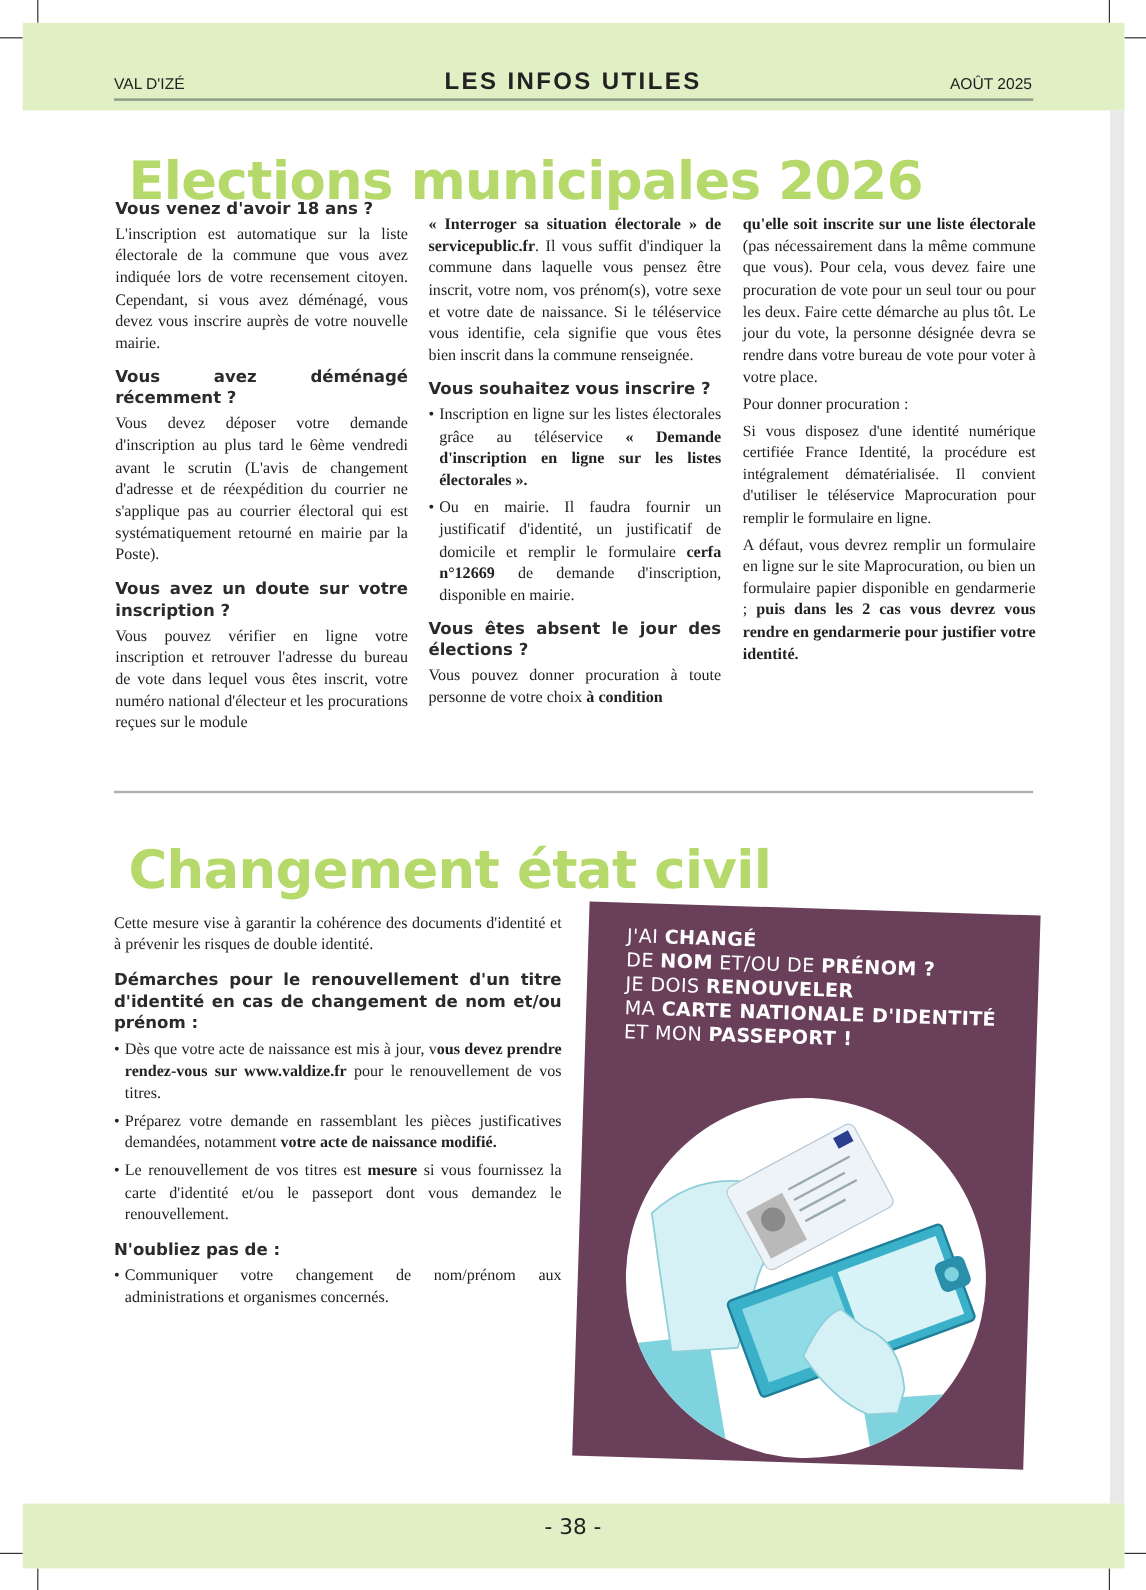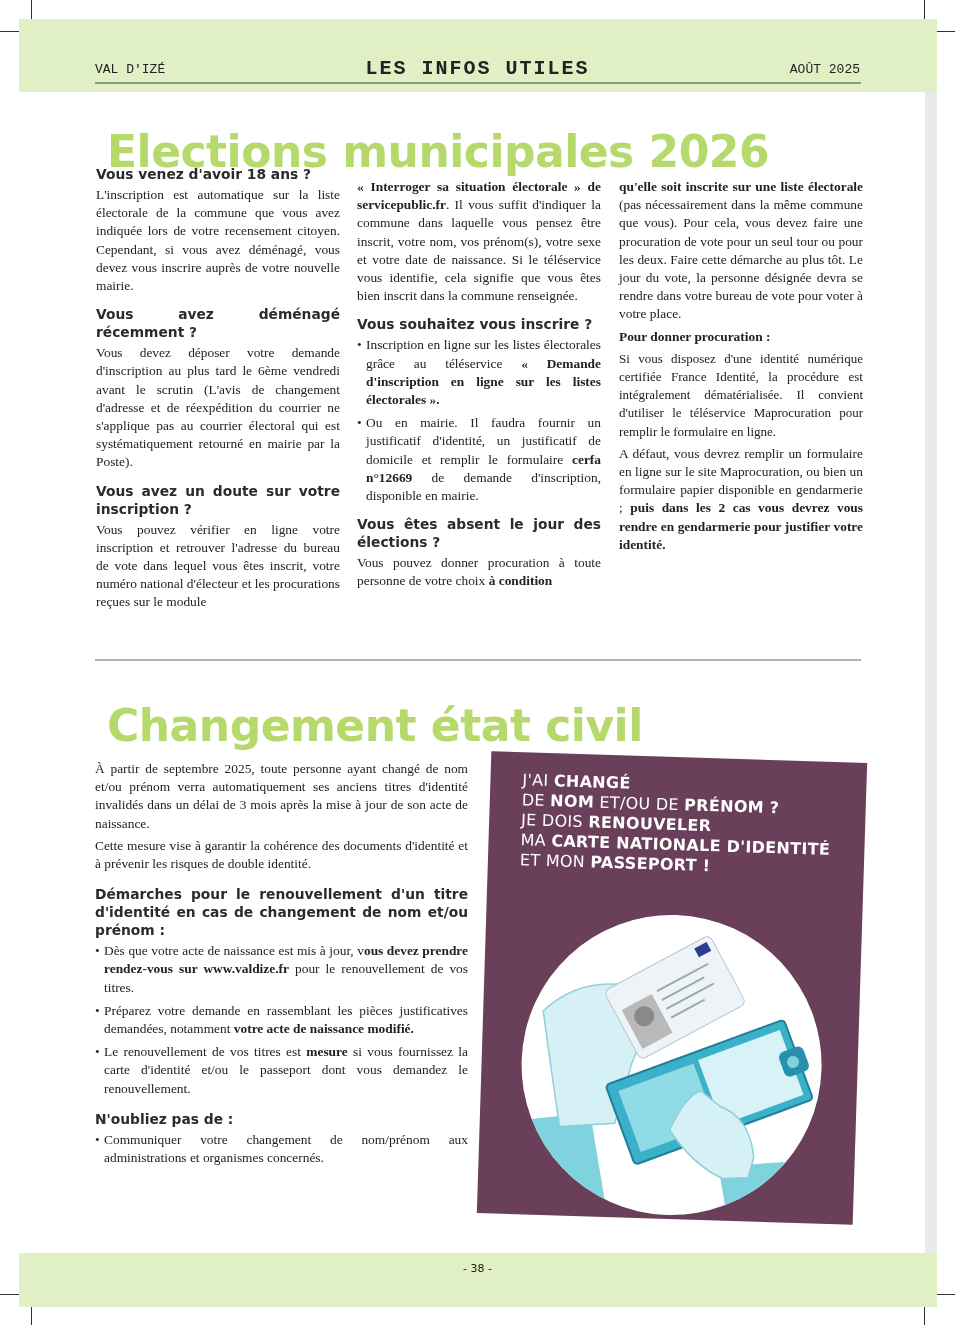--- a/index.html
+++ b/index.html
@@ -17,35 +17,35 @@
   .right-strip {
     position: absolute; left: 925px; top: 92px; width: 12px; height: 1161px;
     background: #e9e9e9;
   }
   .footer-band {
     position: absolute; left: 19px; top: 1253px; width: 918px; height: 54px;
     background: #e1efc5;
   }
   .hdr-left, .hdr-right, .hdr-title {
     position: absolute; top: 60px;
-    font-family: Liberation Mono, monospace; color: #222;
+    font-family: Liberation Sans, sans-serif; color: #222;
   }
   .hdr-left { left: 95px; font-size: 13px; letter-spacing: 0px; top: 62px; }
   .hdr-right { right: 95px; font-size: 13px; top: 62px; }
   .hdr-title {
     left: 0; width: 955px; text-align: center; font-size: 20px;
     font-weight: bold; letter-spacing: 2px; top: 57px;
   }
   .hdr-rule {
     position: absolute; left: 95px; top: 82px; width: 766px; height: 2px;
     background: #8a9a84;
   }
   .page-num {
     position: absolute; top: 1262px; left: 0; width: 955px; text-align: center;
-    font-family: "DejaVu Sans", sans-serif; font-size: 11px; color: #222;
+    font-family: "DejaVu Sans", sans-serif; font-size: 18px; color: #222;
   }
   h1.sect {
     position: absolute; left: 95px; margin: 12px;
     font-family: "DejaVu Sans", sans-serif; font-weight: bold;
     color: #b5d96a; font-size: 44px; letter-spacing: -0.5px;
   }
   .col {
     position: absolute; width: 244px;
     font-size: 13.4px; line-height: 18.2px; text-align: justify;
   }
@@ -53,21 +53,21 @@
   .col h3, .wide h3 {
     font-family: "DejaVu Sans", sans-serif; font-weight: bold;
     font-size: 13.8px; line-height: 18px; margin: 10px 0 3px 0; color: #2b2b2b;
   }
   .col h3.first { margin-top: 0; }
   .col ul, .wide ul { list-style: none; margin: 0; padding: 0; }
   .col li, .wide li { position: relative; padding-left: 9px; margin-bottom: 5px; }
   .col li::before, .wide li::before {
     content: "•"; position: absolute; left: 0; top: 0;
   }
-  .subhead-serif { font-weight: bold; margin: 2px 0 3px 0; }
+  .subhead-serif { font-weight: normal; margin: 2px 0 3px 0; }
   .divider {
     position: absolute; left: 95px; top: 659px; width: 766px; height: 2px;
     background: #b0b0b0;
   }
   .wide {
     position: absolute; left: 95px; top: 760px; width: 373px;
     font-size: 13.4px; line-height: 18.2px; text-align: justify;
   }
   .wide p { margin: 0 0 4px 0; }
   .wide h3 { margin-top: 12px; }
@@ -138,21 +138,20 @@
   <p class="subhead-serif">Pour donner procuration :</p>
   <p style="font-size:13px">Si vous disposez d'une identité numérique certifiée France Identité, la procédure est intégralement dématérialisée. Il convient d'utiliser le téléservice Maprocuration pour remplir le formulaire en ligne.</p>
   <p><span>A défaut, vous devrez remplir un formulaire en ligne sur le site Maprocuration, ou bien un formulaire papier disponible en gendarmerie ; </span><b>puis dans les 2 cas vous devrez vous rendre en gendarmerie pour justifier votre identité.</b></p>
 </div>
 
 <div class="divider"></div>
 
 <h1 class="sect" style="top:688px">Changement état civil</h1>
 
 <div class="wide">
-  <p>À partir de septembre 2025, toute personne ayant changé de nom et/ou prénom verra automatiquement ses anciens titres d'identité invalidés dans un délai de 3 mois après la mise à jour de son acte de naissance.</p>
   <p>Cette mesure vise à garantir la cohérence des documents d'identité et à prévenir les risques de double identité.</p>
   <h3>Démarches pour le renouvellement d'un titre d'identité en cas de changement de nom et/ou prénom :</h3>
   <ul>
     <li><span>Dès que votre acte de naissance est mis à jour, v</span><b>ous devez prendre rendez-vous sur www.valdize.fr</b><span> pour le renouvellement de vos titres.</span></li>
     <li><span>Préparez votre demande en rassemblant les pièces justificatives demandées, notamment </span><b>votre acte de naissance modifié.</b></li>
     <li><span>Le renouvellement de vos titres est </span><b>mesure</b><span> si vous fournissez la carte d'identité et/ou le passeport dont vous demandez le renouvellement.</span></li>
   </ul>
   <h3>N'oubliez pas de :</h3>
   <ul>
     <li>Communiquer votre changement de nom/prénom aux administrations et organismes concernés.</li>

